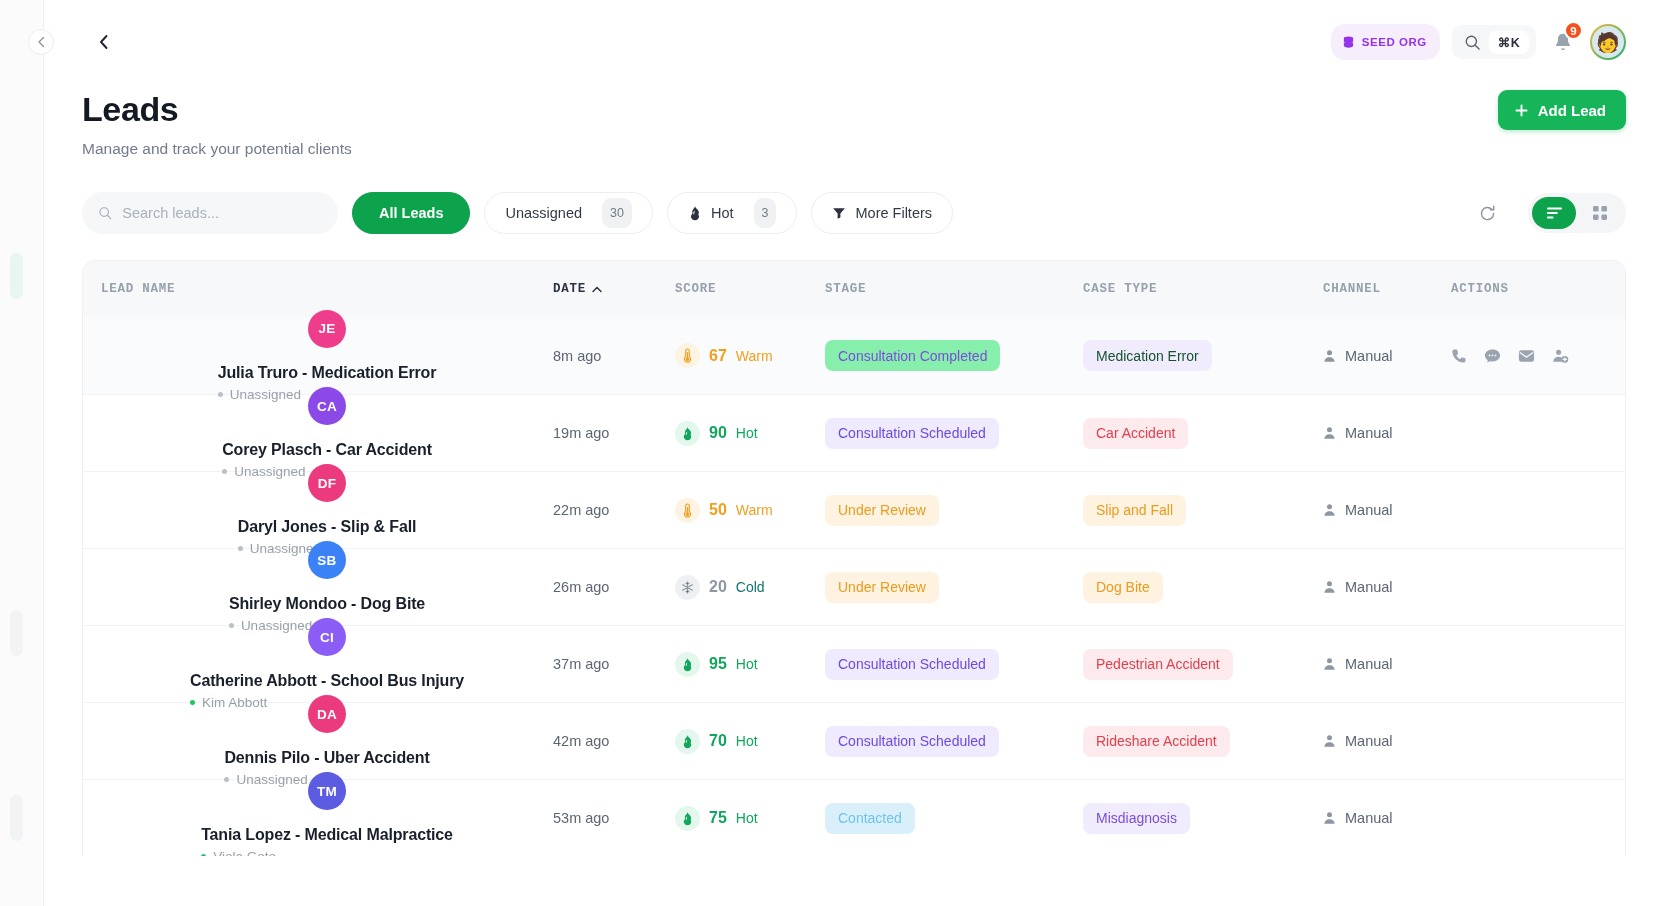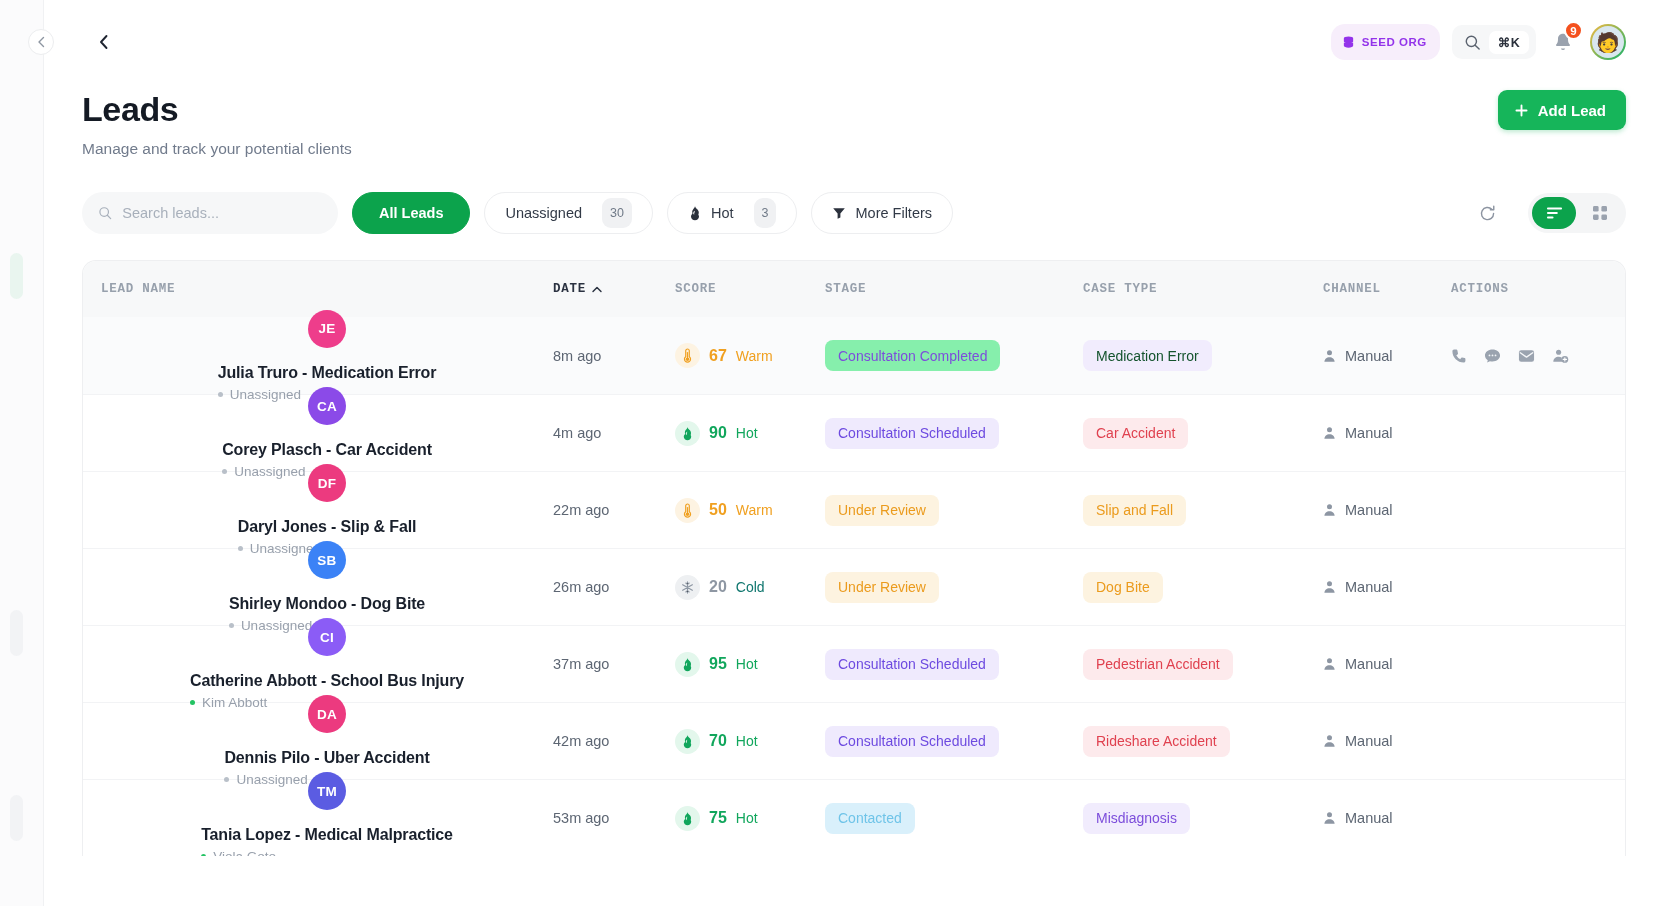--- a/index.html
+++ b/index.html
@@ -551,21 +551,21 @@
             <div class="col-name lead-cell">
               <div class="ava" style="background:#8b4ae8">CA</div>
               <div>
                 <div class="lead-name">Corey Plasch - Car Accident</div>
                 <div class="lead-assignee">
                   <span class="dot"></span>
                   <span>Unassigned</span>
                 </div>
               </div>
             </div>
-            <div class="col-date date-cell">4m ago</div>
+            <div class="col-date date-cell">19m ago</div>
             <div class="col-score score-cell">
               <span class="score-ico" style="background:#e3f7ec">
                 <svg width="13" height="15" viewBox="0 0 14 16">
                   <path d="M7 .8C7 3.4 4.2 4 4.2 7.1c0 .9.4 1.6 1 2.1-.2-1.6.6-2.8 1.4-3.4-.2 2 1.6 2.6 1.6 4.3 0 .7-.3 1.3-.8 1.7 2-.5 3.4-2.2 3.4-4.3C10.8 4.2 7 3.6 7 .8Z" fill="#11a65c"></path>
                   <path d="M7 15.2c2.2 0 4-1.6 4-3.7 0-2.6-2.8-3.1-3.3-5.6-.9.7-1.8 2-1.5 3.9-.7-.4-1.1-1-1.3-1.8-.9 1-1.9 2.2-1.9 3.5 0 2.1 1.8 3.7 4 3.7Z" fill="#11a65c"></path>
                 </svg>
               </span>
               <span class="score-num" style="color:#11a65c">90</span>
               <span class="score-label" style="color:#11a65c">Hot</span>
             </div>

